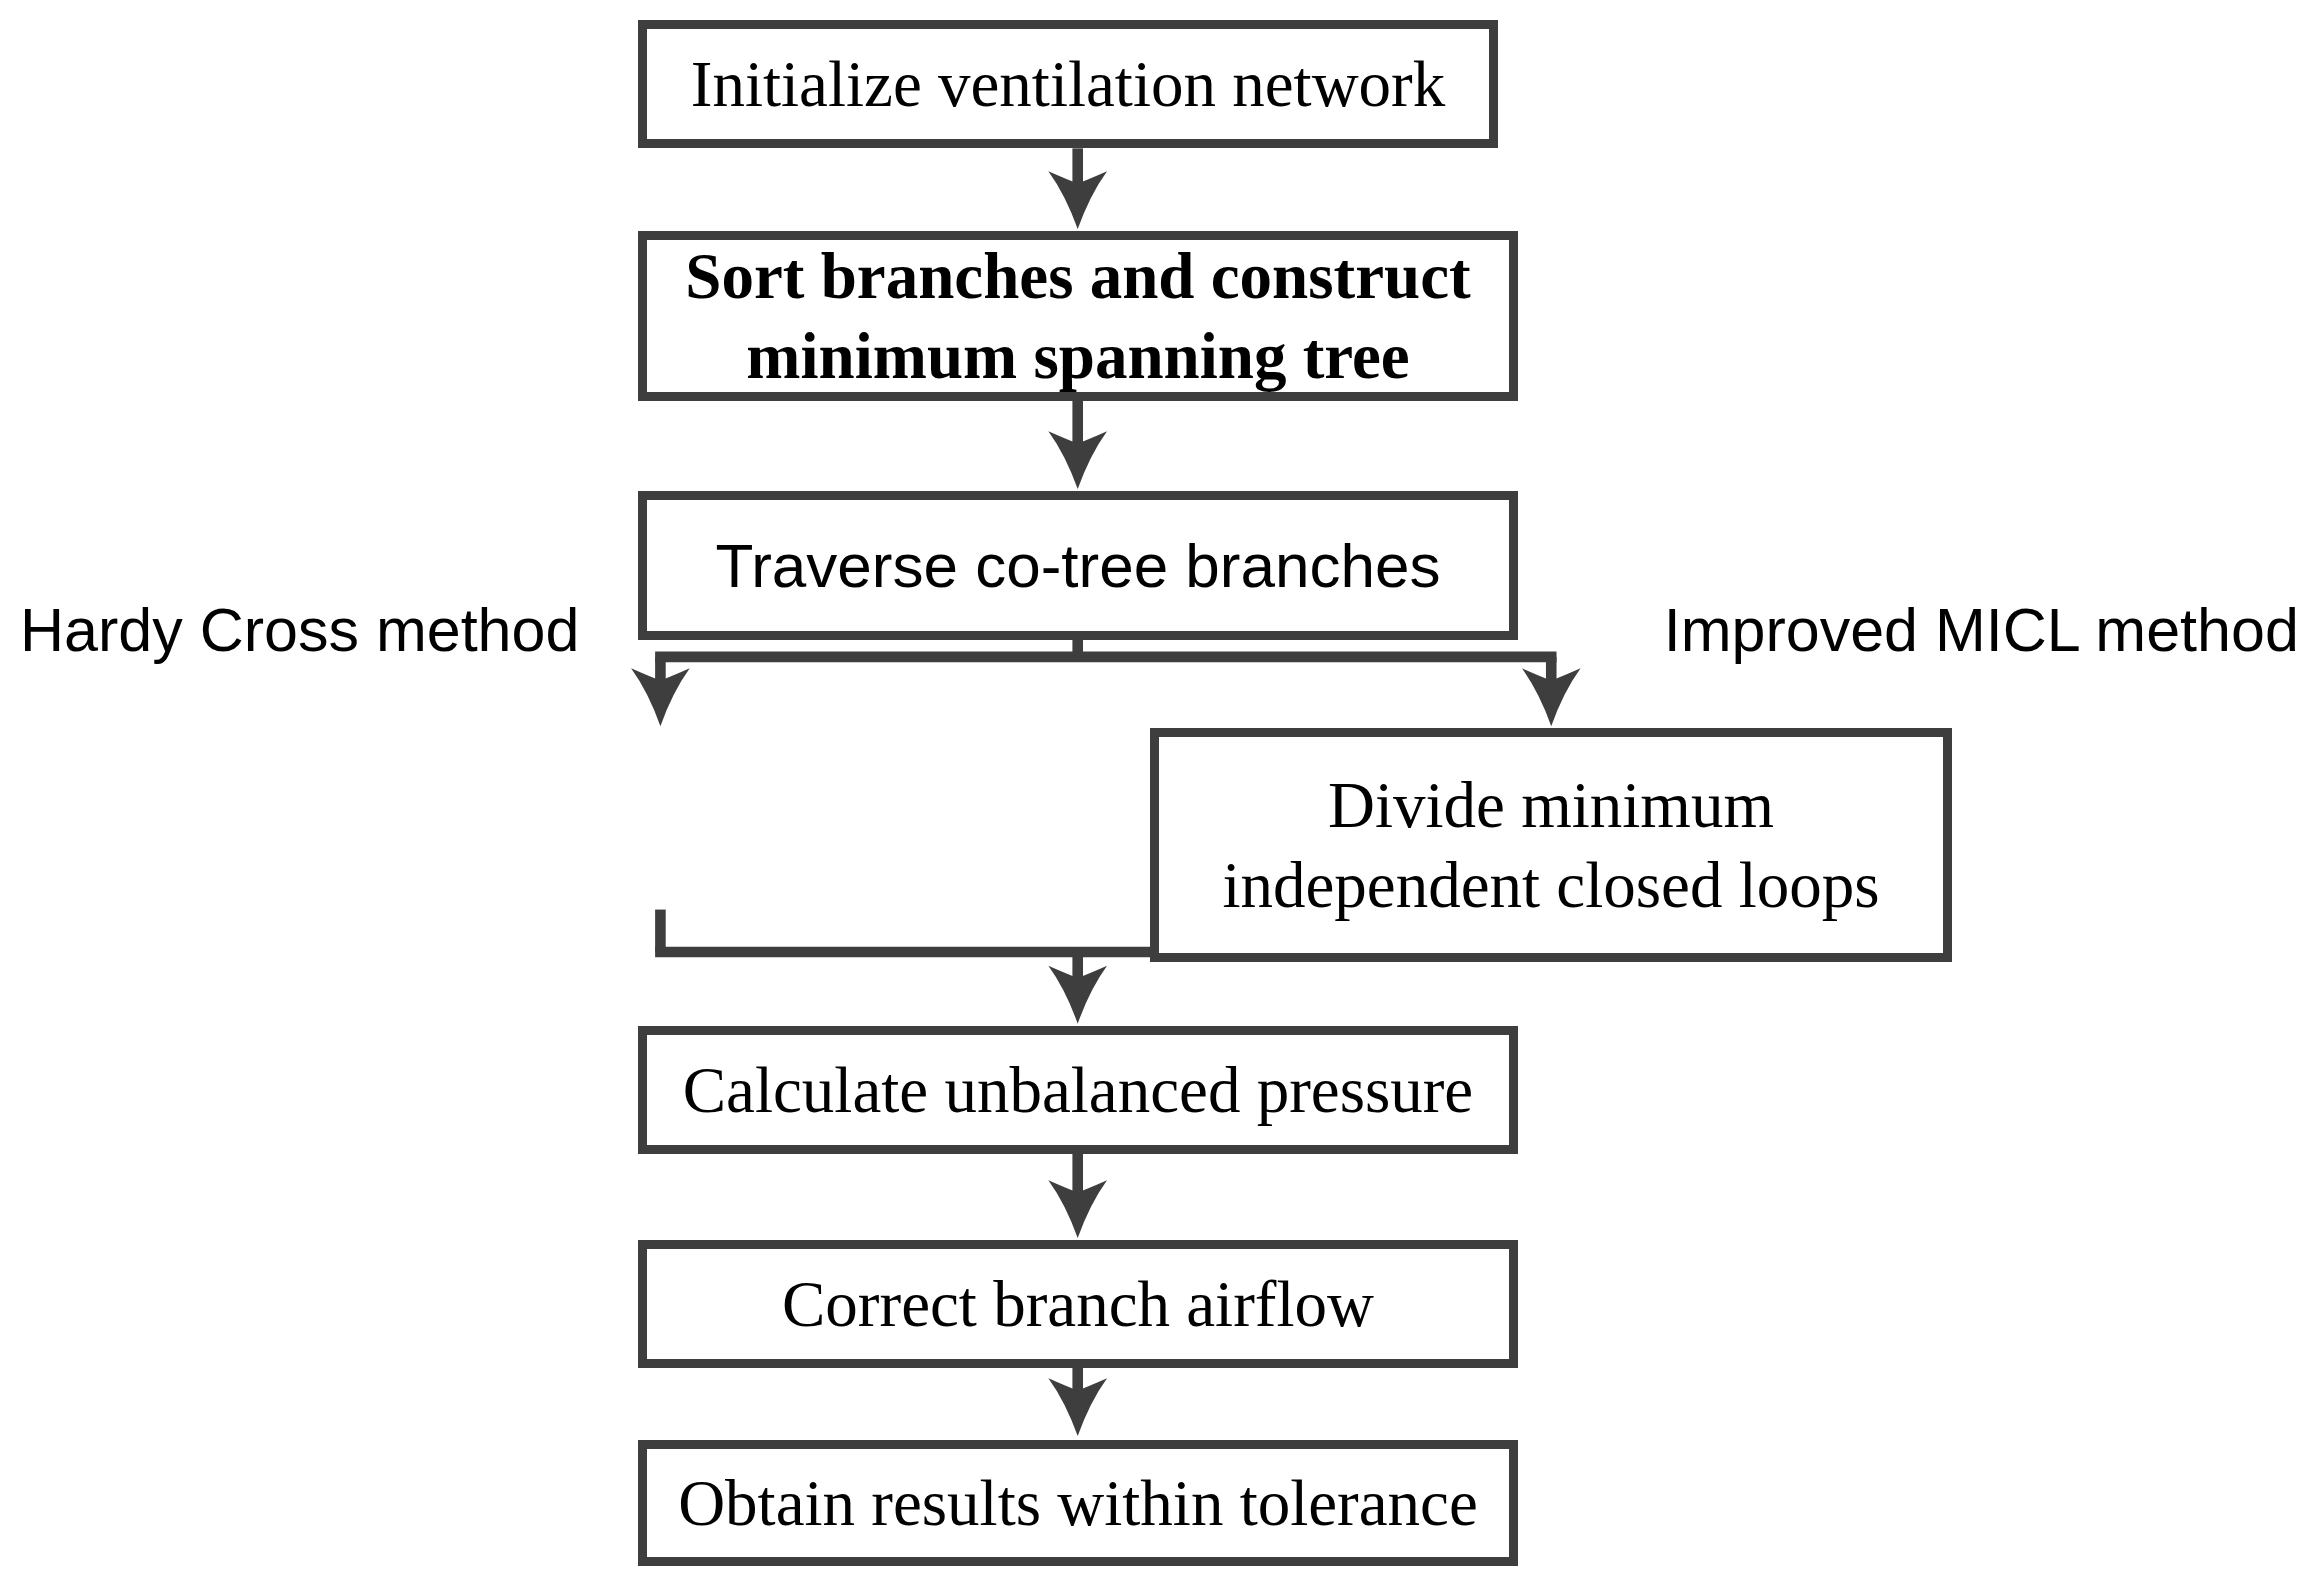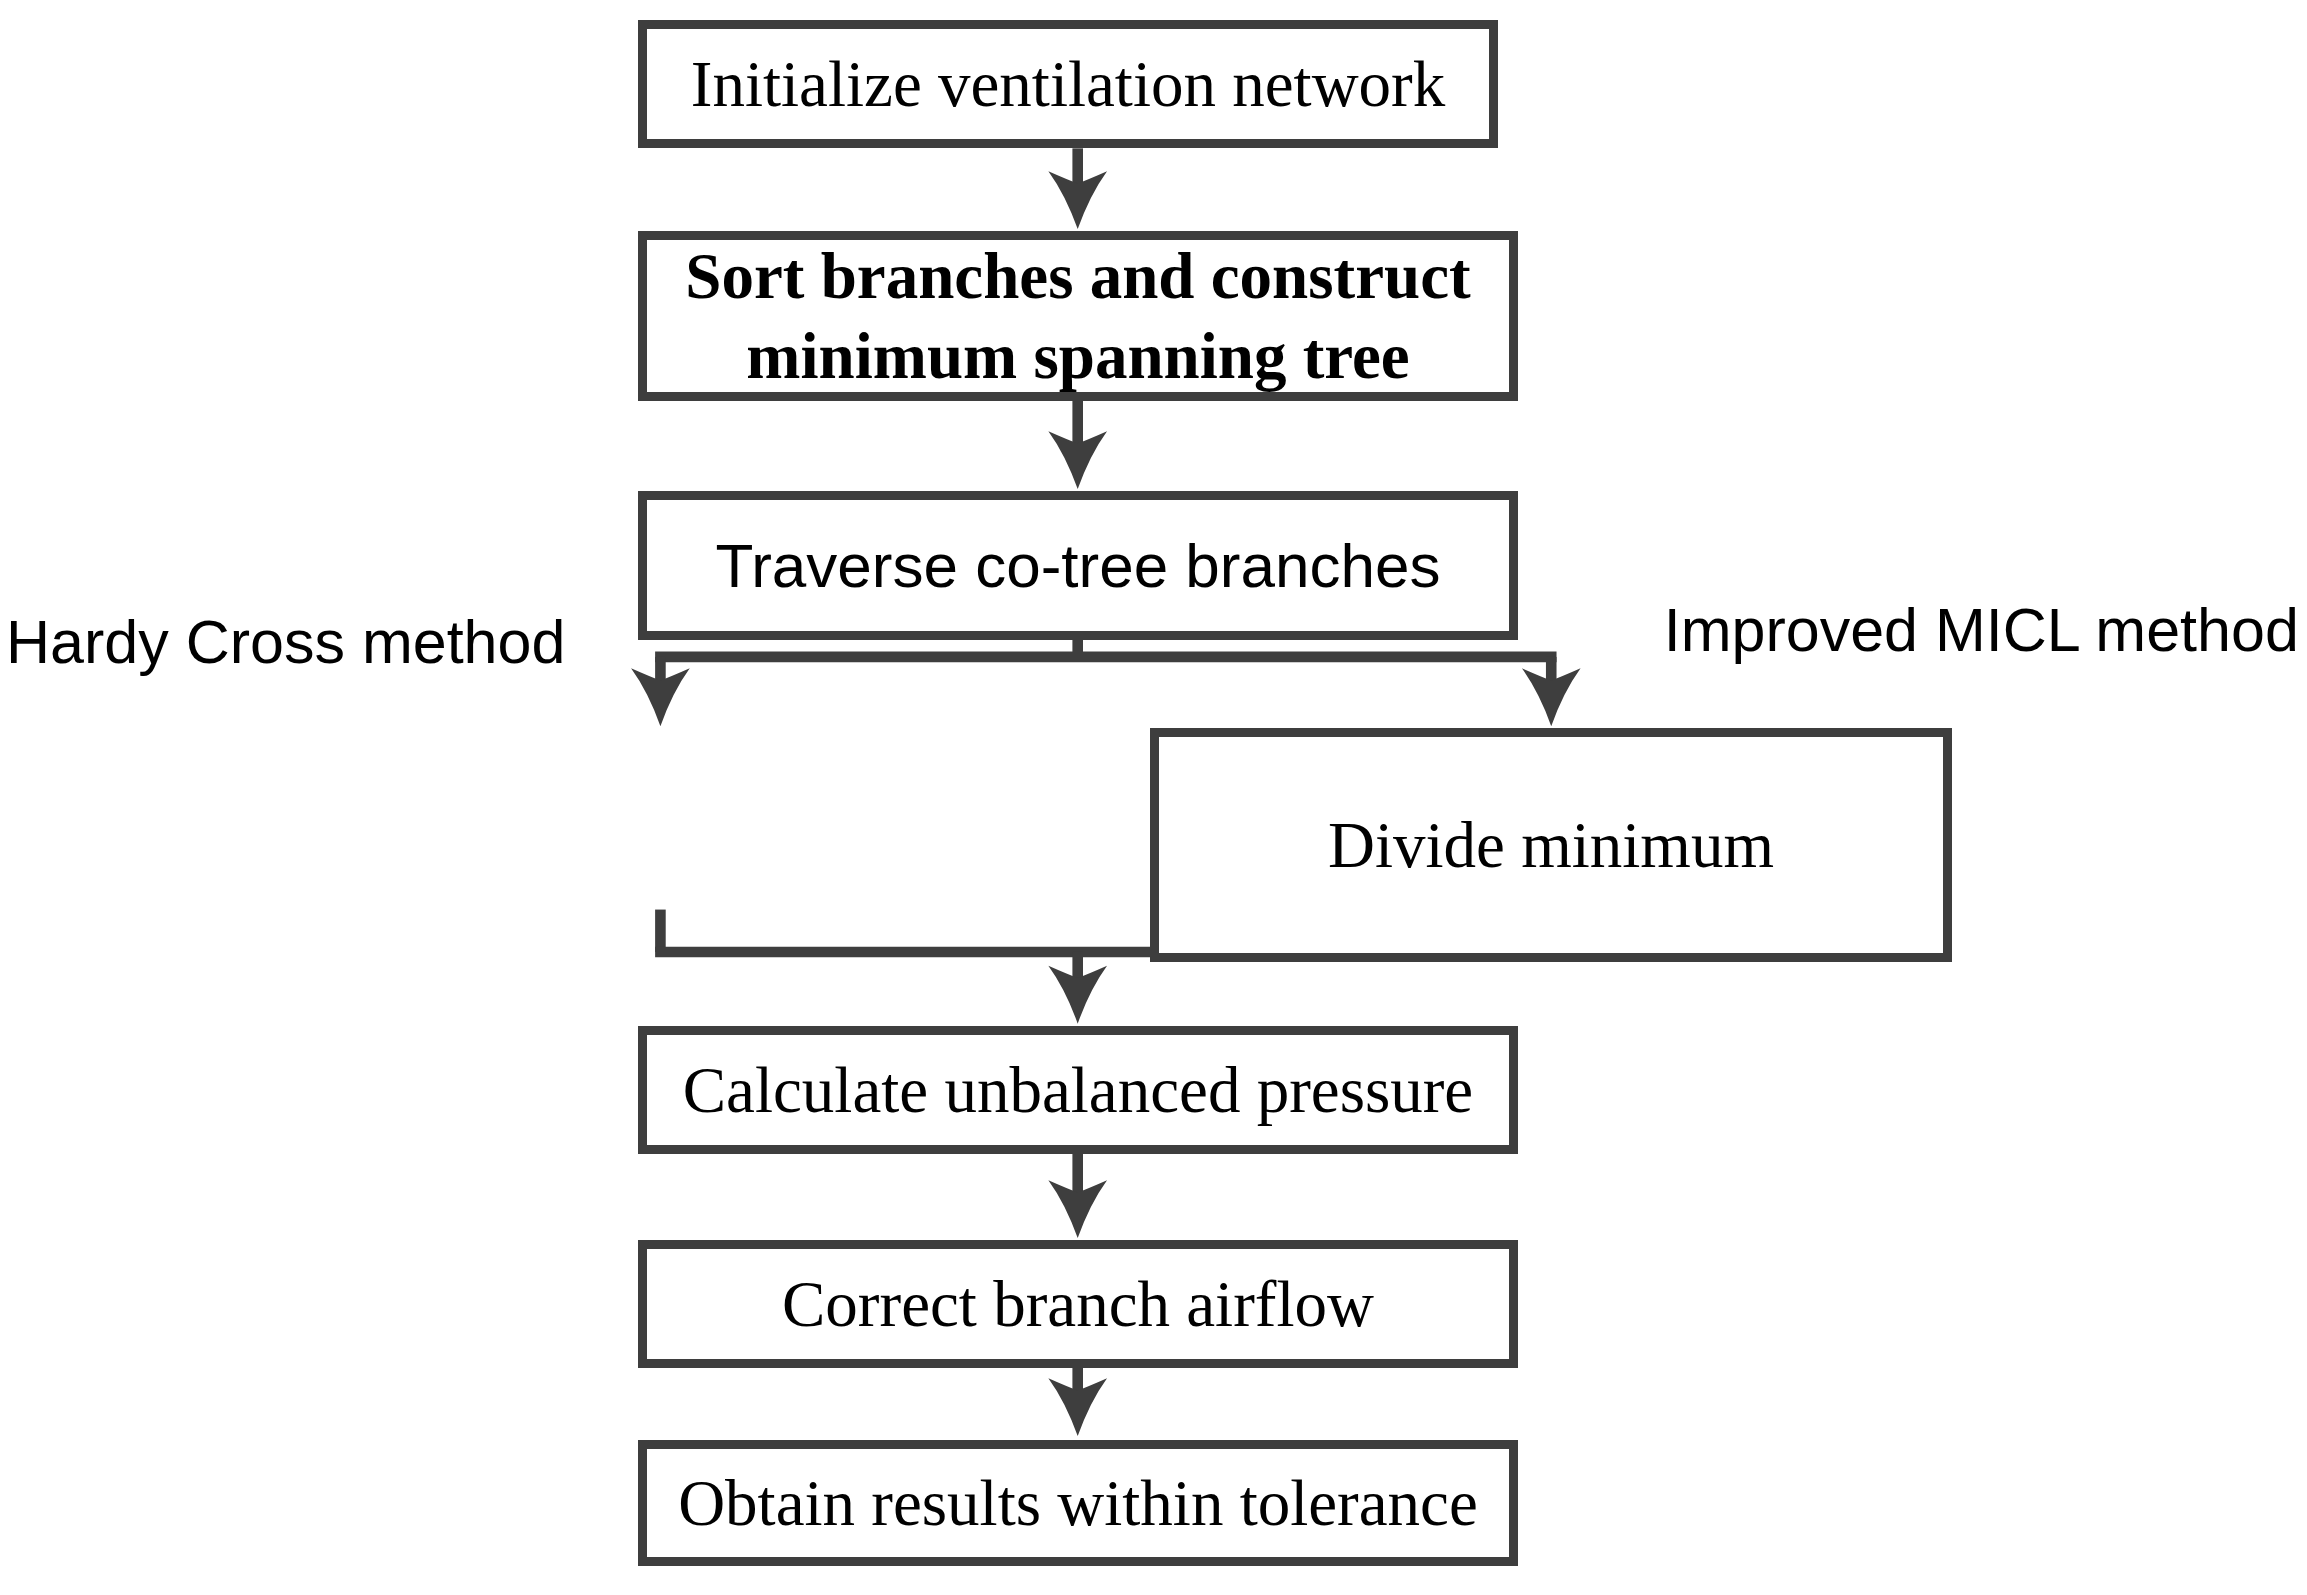--- a/index.html
+++ b/index.html
@@ -41,21 +41,21 @@
     font-size:62px;
   }
   .side-label{
     position:absolute;
     font-family:"Liberation Sans","DejaVu Sans",sans-serif;
     font-size:61px;
     line-height:65px;
     white-space:nowrap;
     color:#000000;
   }
-  .side-label.left{left:6px;top:598px;margin-top:12px;}
+  .side-label.left{left:20px;top:598px;}
   .side-label.right{right:8.2px;top:598px;text-align:right;}
 </style>
 </head>
 <body>
 
 <div class="canvas">
 
   <svg class="connector-layer" viewBox="0 0 2830 1957" xmlns="http://www.w3.org/2000/svg">
     <defs>
       <path id="arrowhead" d="M 0 0 Q -15 -42 -36 -71 Q -11 -60 0 -56 Q 11 -60 36 -71 Q 15 -42 0 0 Z" fill="#3e3e3e"></path>
@@ -108,20 +108,21 @@
     <span class="line">minimum spanning tree</span>
   </div>
 
   <div class="node sans-node" style="left:638px;top:491px;width:880px;height:149px;">
     <span class="line">Traverse co-tree branches</span>
   </div>
 
 
   <div class="node serif-node" style="left:1150px;top:728px;width:802px;height:234px;">
     <span class="line">Divide minimum</span>
+    <span class="line">independent closed loops</span>
   </div>
 
   <div class="node serif-node" style="left:638px;top:1026px;width:880px;height:128px;">
     <span class="line">Calculate unbalanced pressure</span>
   </div>
 
   <div class="node serif-node" style="left:638px;top:1240px;width:880px;height:128px;">
     <span class="line">Correct branch airflow</span>
   </div>
 

